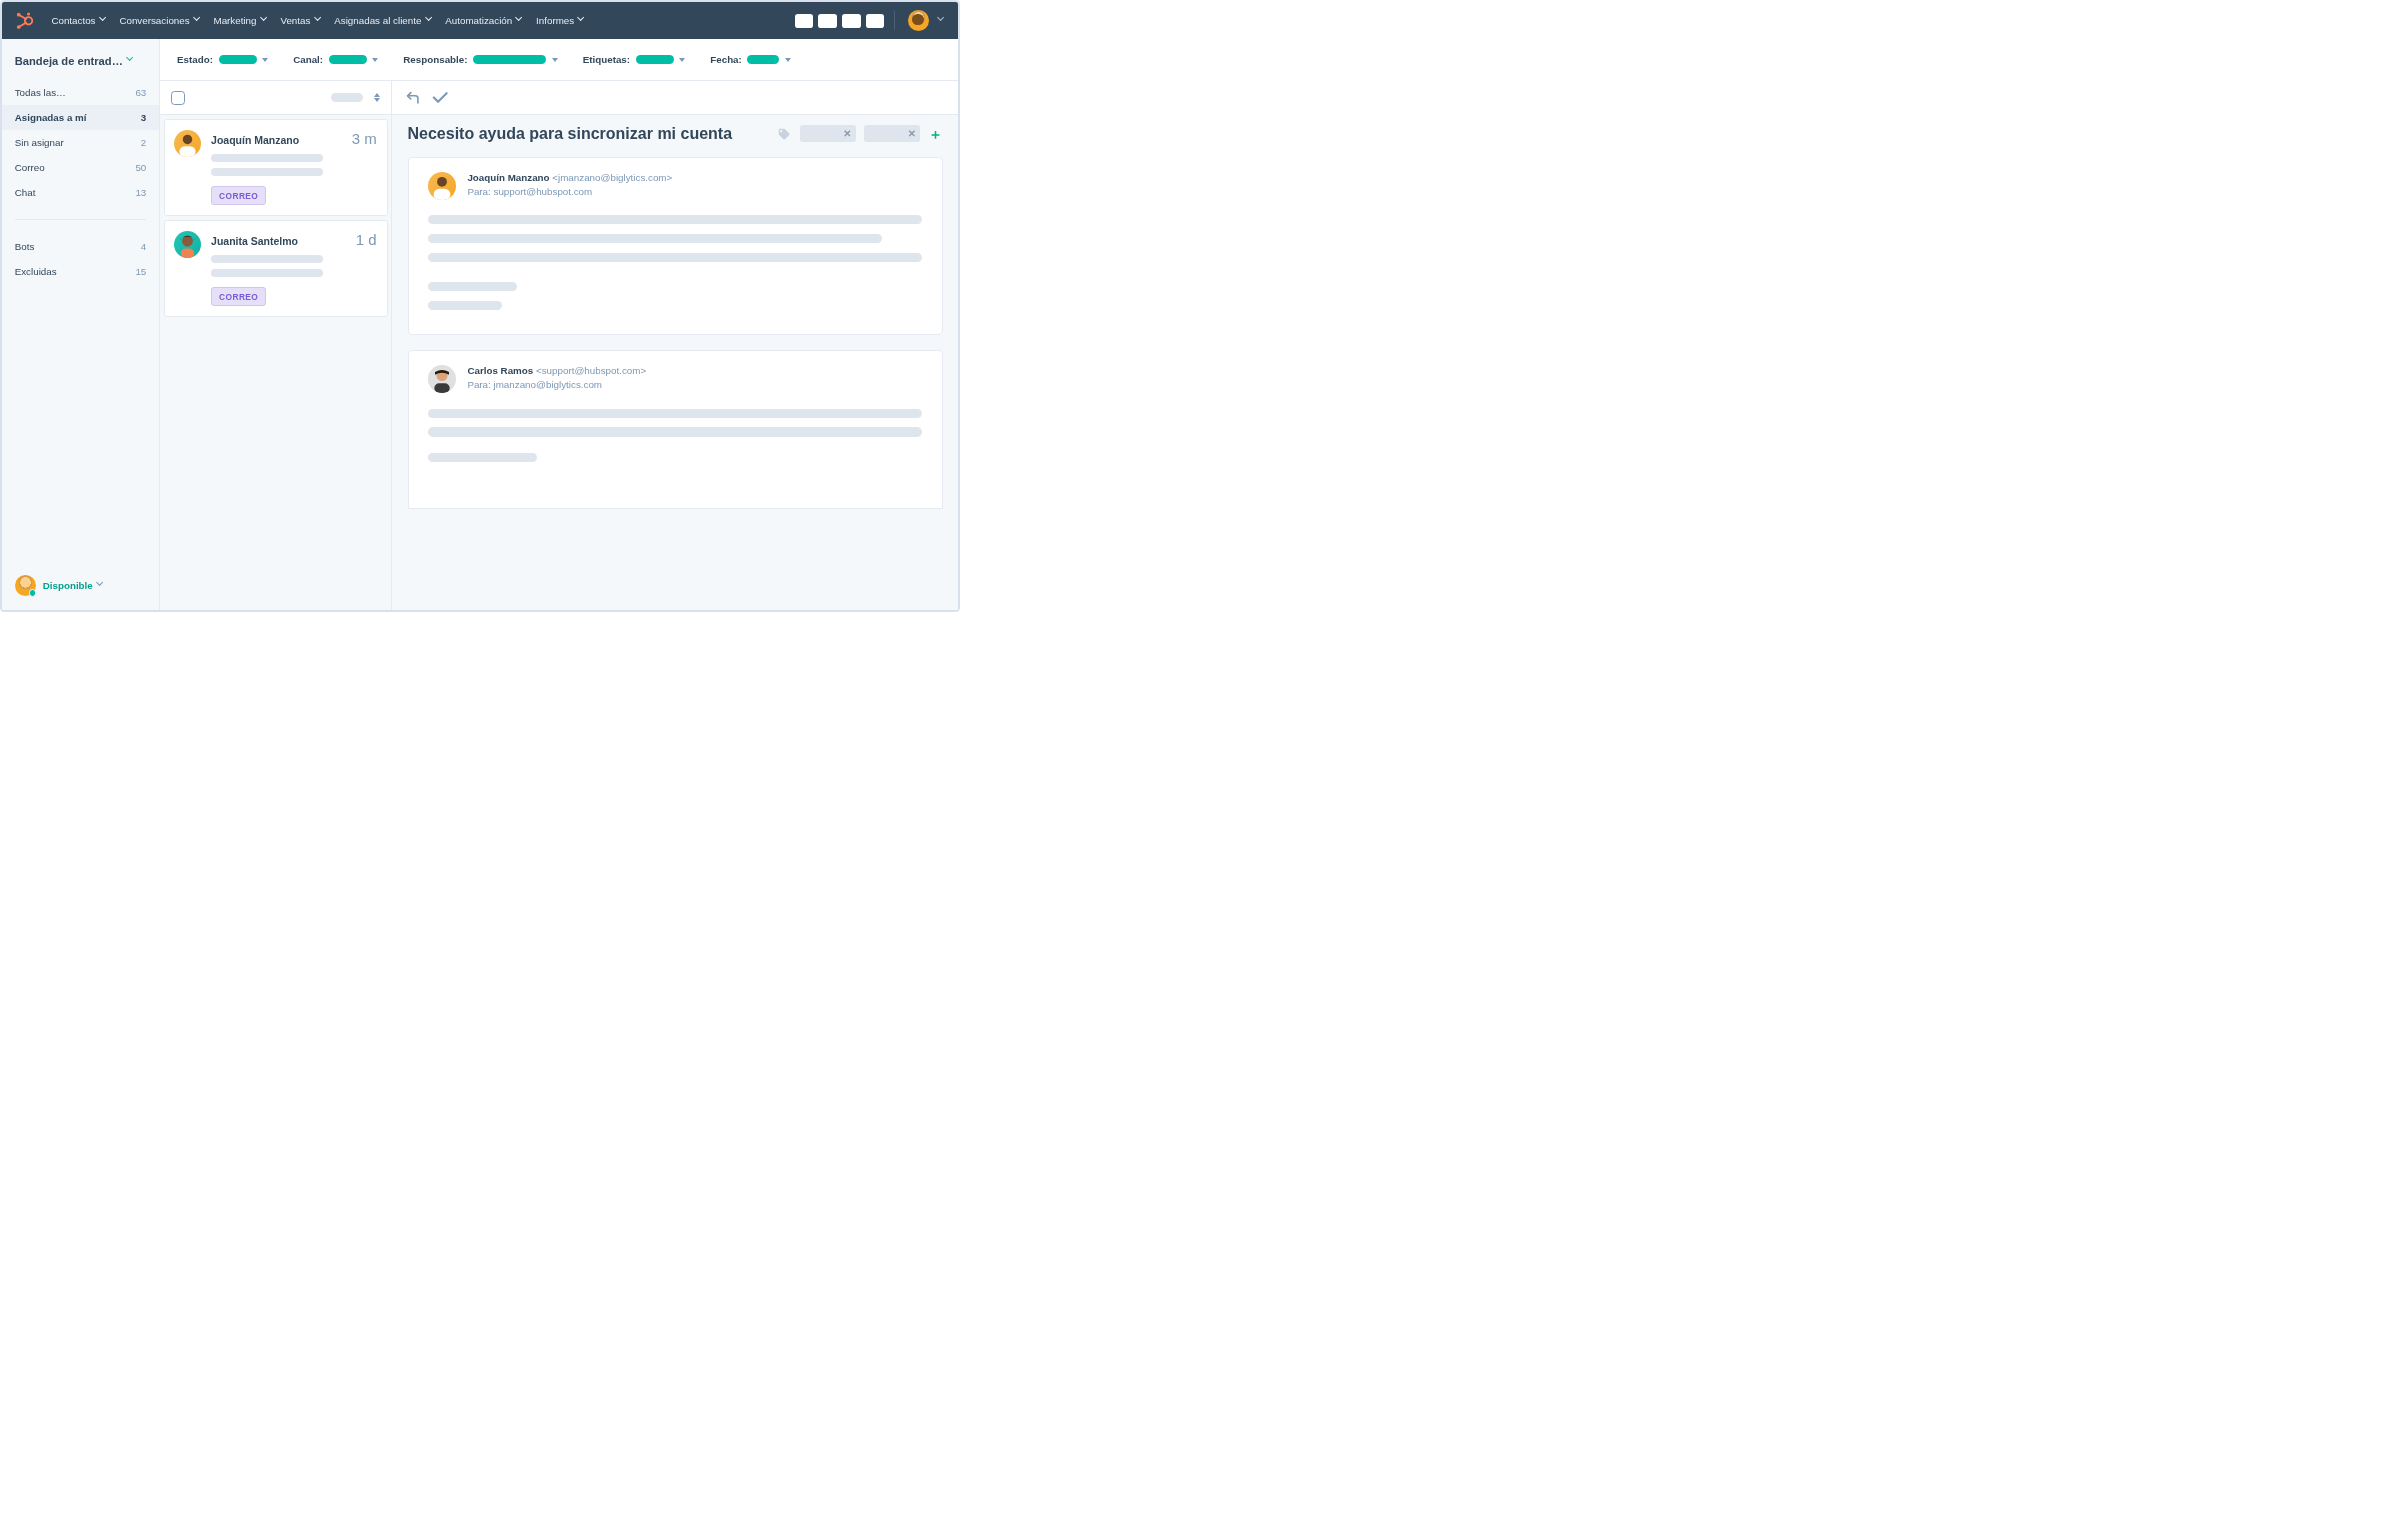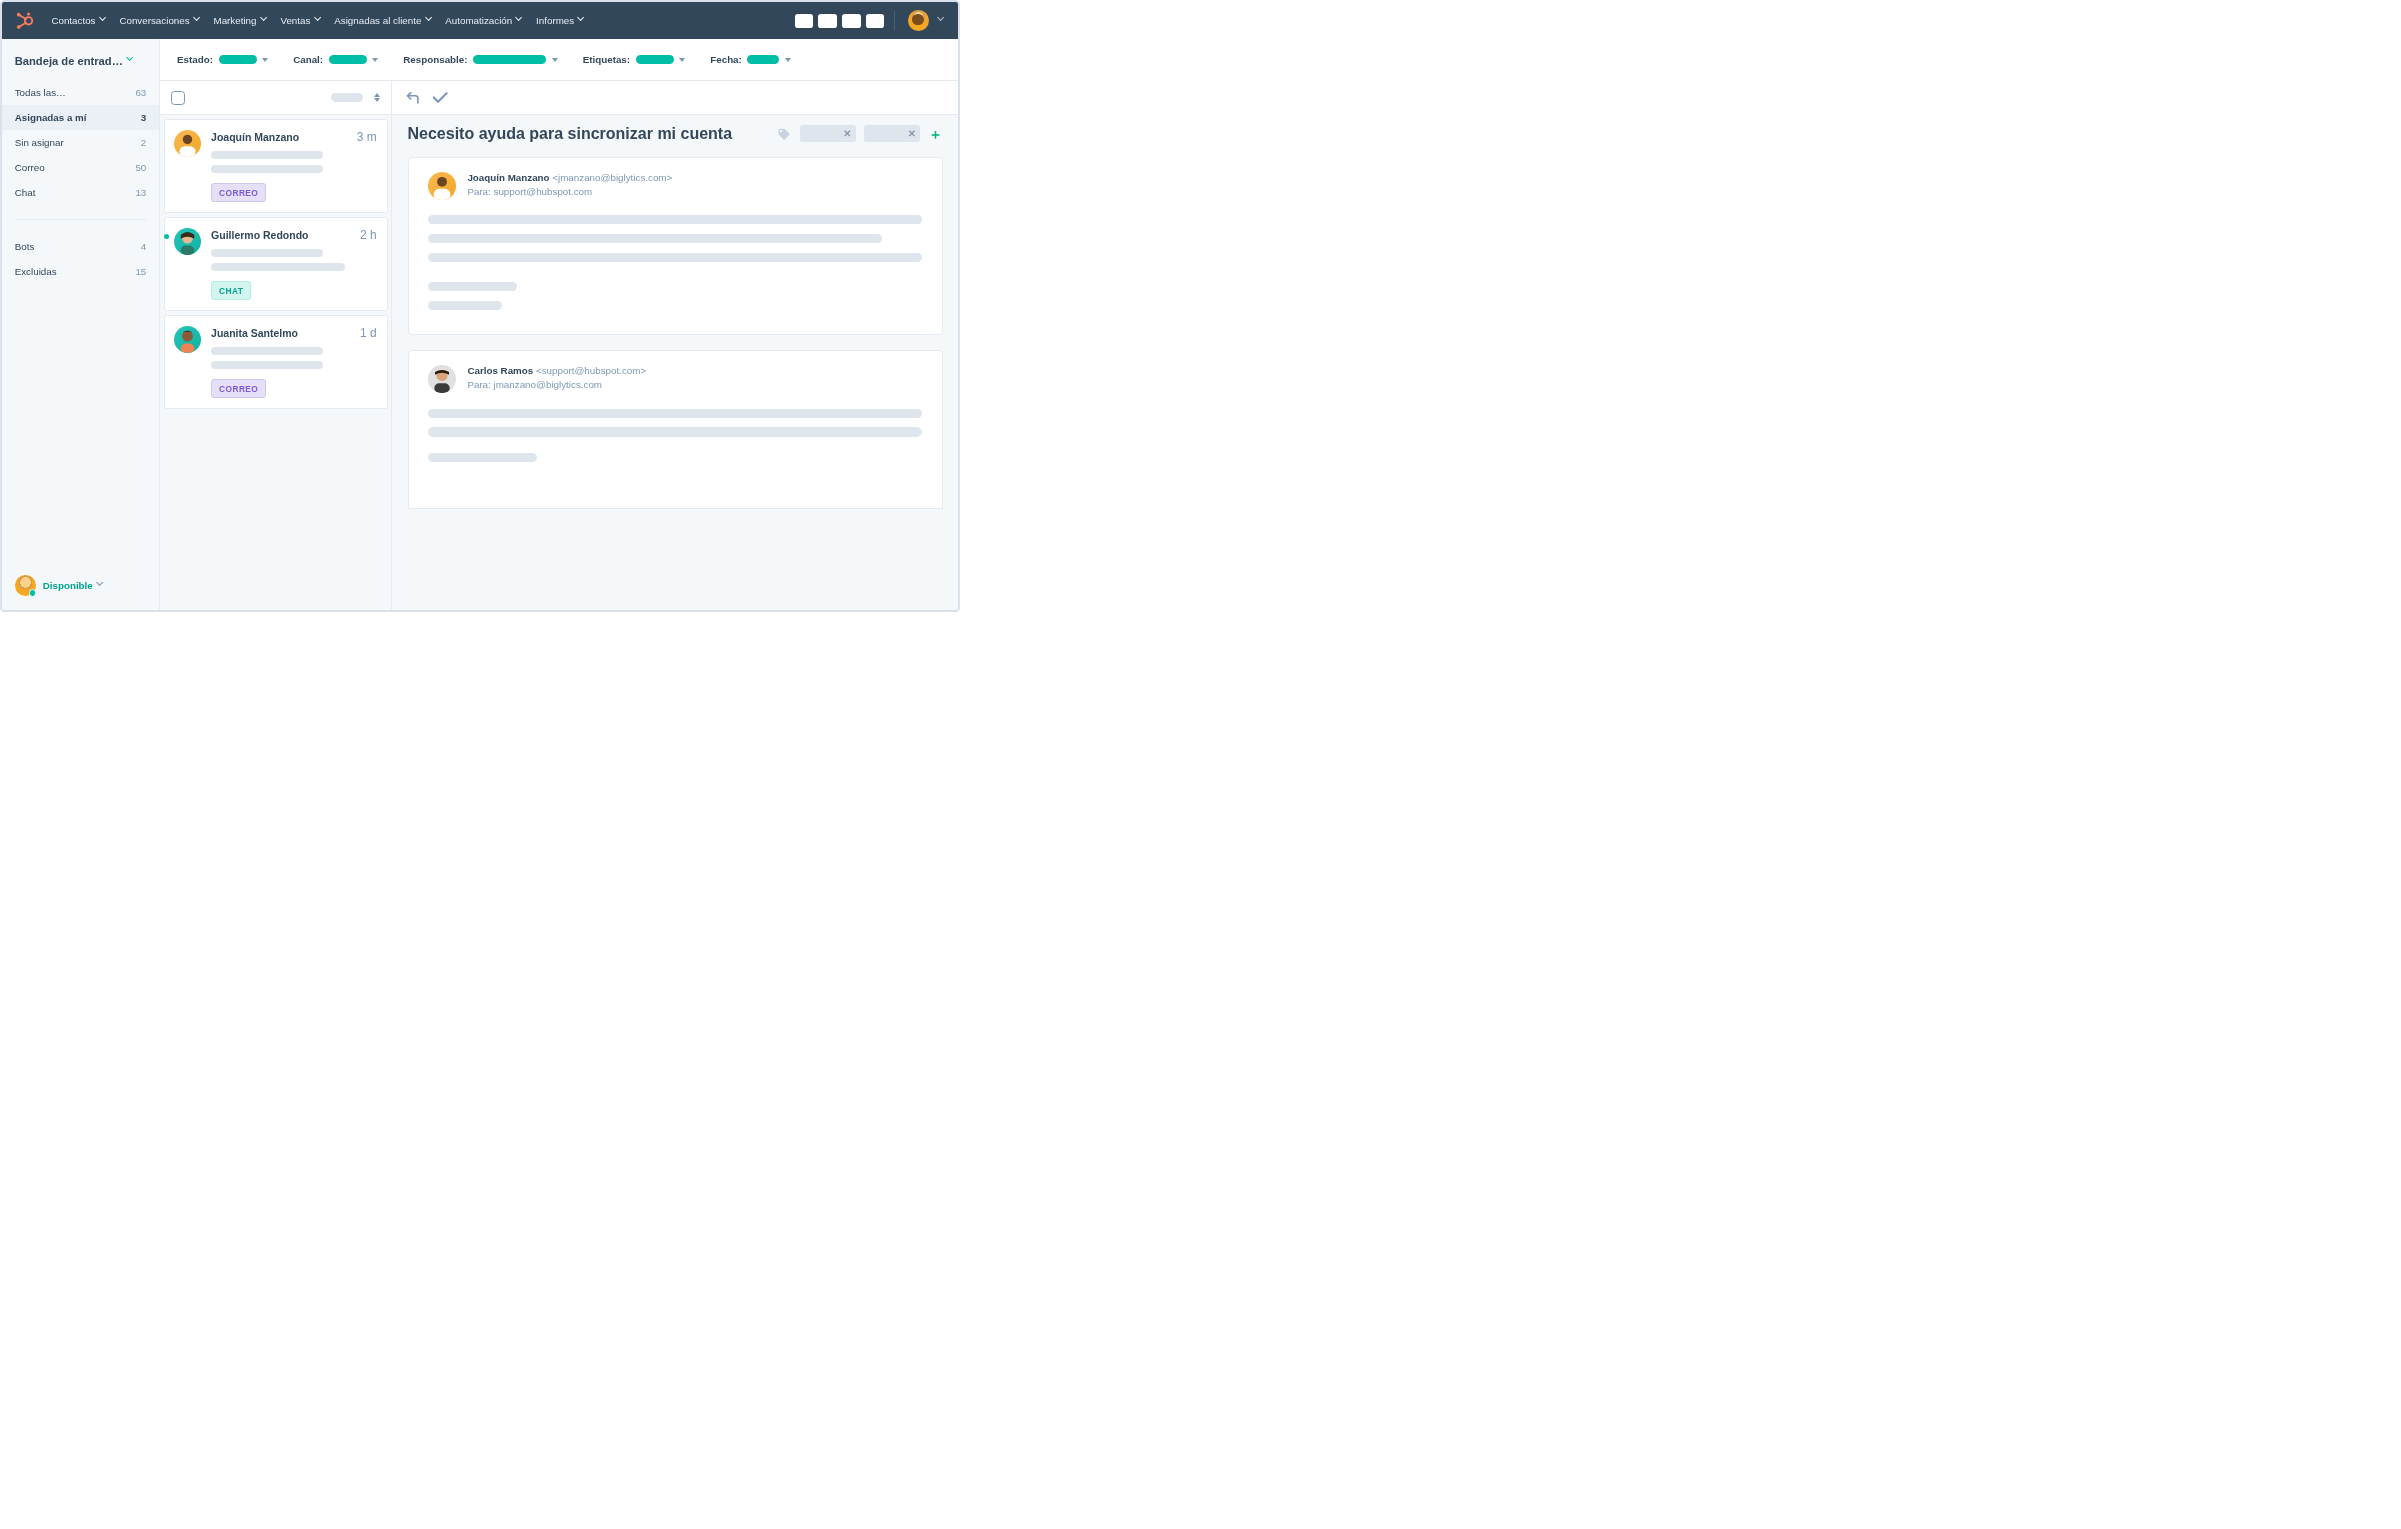--- a/index.html
+++ b/index.html
@@ -79,21 +79,21 @@
   .conv-card{ background:#fff; border:0.7px solid var(--border-light); border-radius:2.8px; margin:4.2px 3.5px; padding:9.8px 9.8px 9.8px 9.8px; display:flex; gap:9.8px; cursor:pointer; position:relative;}
   .conv-card.selected{ box-shadow:none;}
   .conv-card .unread-dot{ position:absolute; left:-0.7px; top:15.5px; width:5.6px; height:5.6px; background:var(--teal); border-radius:50%;}
   .avatar{ width:27px; height:27px; border-radius:50%; flex:0 0 27px; background:#ccc; overflow:hidden;}
   .avatar.orange{ background: linear-gradient(135deg,#f7b955,#f5a623);}
   .avatar.teal{ background: linear-gradient(135deg,#25c4b6,#0fb3a3);}
   .avatar svg{width:100%;height:100%;}
   .conv-main{ flex:1; min-width:0;}
   .conv-top{ display:flex; justify-content:space-between; align-items:baseline;}
   .conv-name{ font-weight:700; font-size:10.5px; color:var(--text);}
-  .conv-time{ color:var(--text-muted); font-weight:500; font-size:12px;}
+  .conv-time{ color:var(--text-muted); font-weight:500; font-size:15px;}
   .skel{ background:var(--skeleton); border-radius:4.9px; height:8.4px;}
   .conv-main .skel{ margin-top:7px;}
   .conv-main .skel.s1{ width:112px;}
   .conv-main .skel.s2{ width:112px; margin-top:5.6px;}
   .badge{ display:inline-block; margin-top:9.8px; padding:3.5px 7px; border-radius:2.8px; font-size:8.4px; font-weight:700; letter-spacing:0.4px; border:0.7px solid transparent;}
   .badge.correo{ background:var(--badge-correo-bg); color:var(--badge-correo-fg); border-color:#cfc5ef;}
   .badge.chat{ background:var(--badge-chat-bg); color:var(--badge-chat-fg); border-color:#b5ece4;}
 
   
   .thread-col{ flex:1; display:flex; flex-direction:column; min-width:0;}
@@ -286,39 +286,20 @@
                 <div class="conv-top">
                     <span class="conv-name">Joaquín Manzano</span>
                     <span class="conv-time">3 m</span>
                   </div>
                 <div class="skel s1"></div>
                 <div class="skel s2"></div>
                 <span class="badge correo">CORREO</span>
               </div>
             </div>
 
-            <div class="conv-card">
-              <span class="unread-dot"></span>
-              <div class="avatar teal">
-                <svg viewBox="0 0 40 40">
-                    <circle cx="20" cy="15" r="8" fill="#e8b894"></circle>
-                    <path d="M10 10 Q20 2 30 10 L30 16 Q20 10 10 16 Z" fill="#3a2a1a"></path>
-                    <rect x="10" y="26" width="20" height="14" rx="7" fill="#2a7a6a"></rect>
-                  </svg>
-              </div>
-              <div class="conv-main">
-                <div class="conv-top">
-                    <span class="conv-name">Guillermo Redondo</span>
-                    <span class="conv-time">2 h</span>
-                  </div>
-                <div class="skel s1"></div>
-                <div class="skel s2" style="width:134px"></div>
-                <span class="badge chat">CHAT</span>
-              </div>
-            </div>
 
             <div class="conv-card">
               <div class="avatar teal">
                 <svg viewBox="0 0 40 40">
                     <circle cx="20" cy="15" r="8" fill="#8a5a3a"></circle>
                     <path d="M8 14 Q20 0 32 14 Q28 8 20 8 Q12 8 8 14" fill="#2a1a0a"></path>
                     <rect x="10" y="26" width="20" height="14" rx="7" fill="#ef8354"></rect>
                   </svg>
               </div>
               <div class="conv-main">

